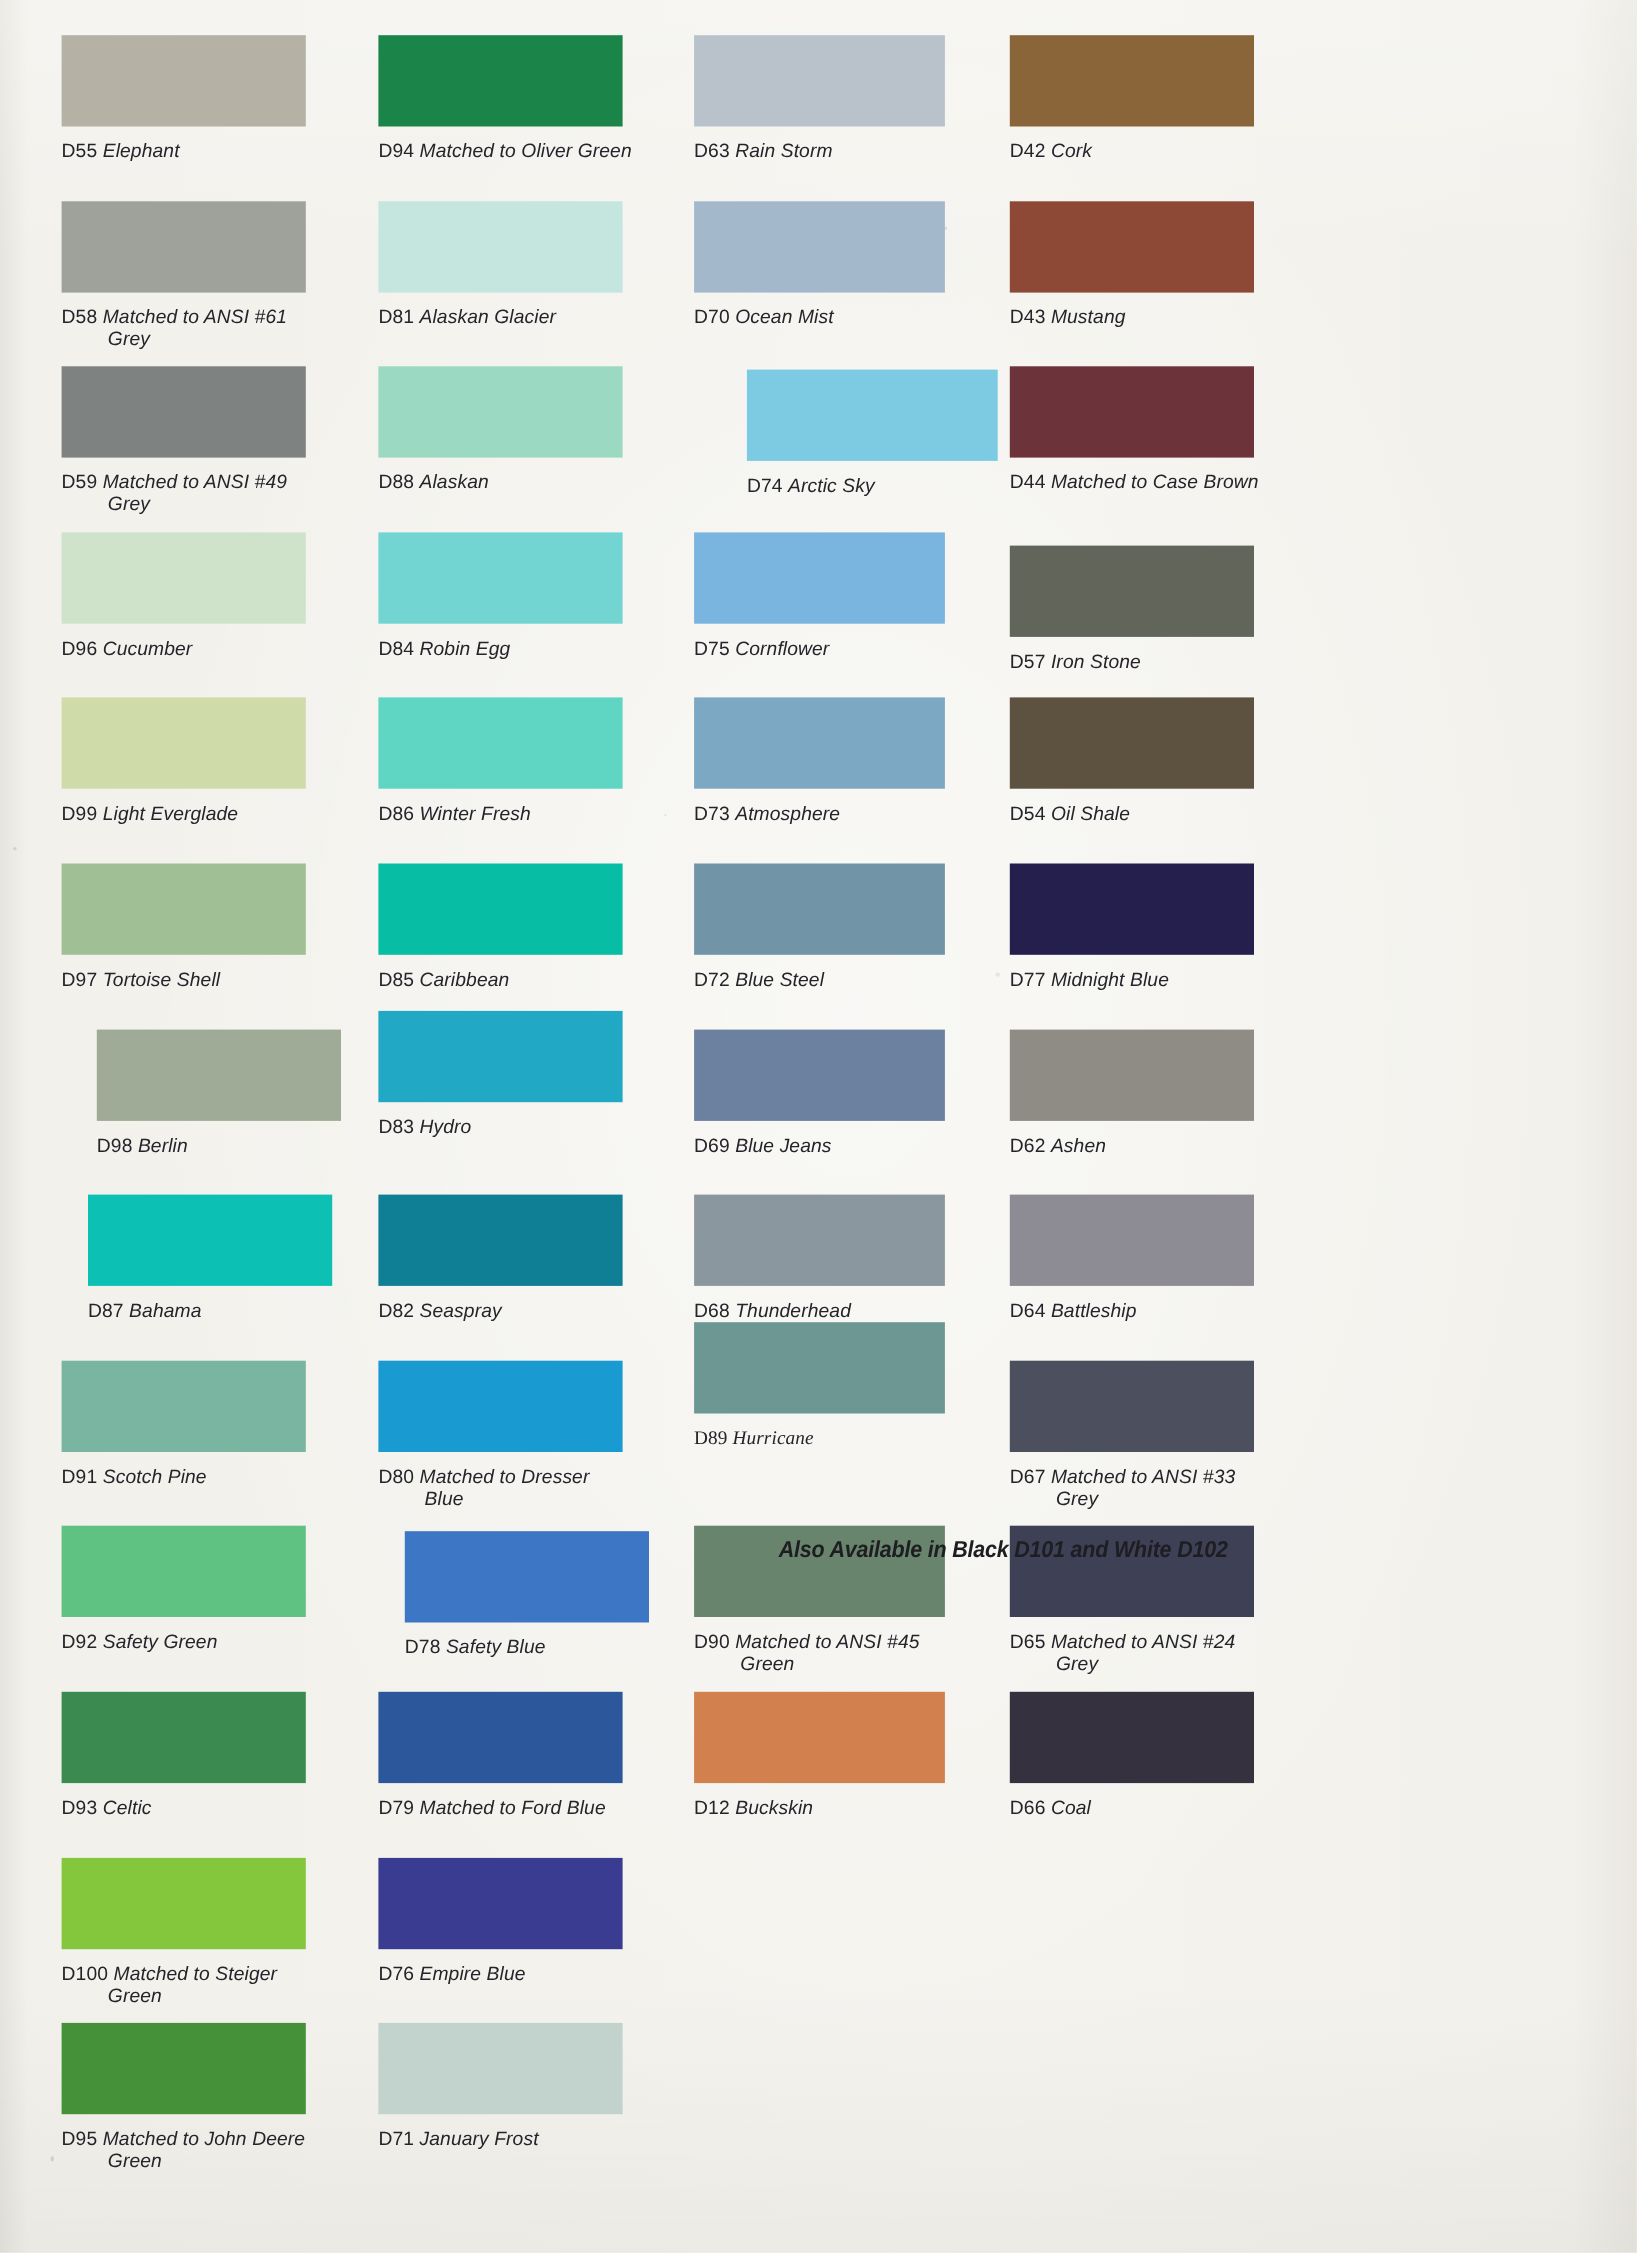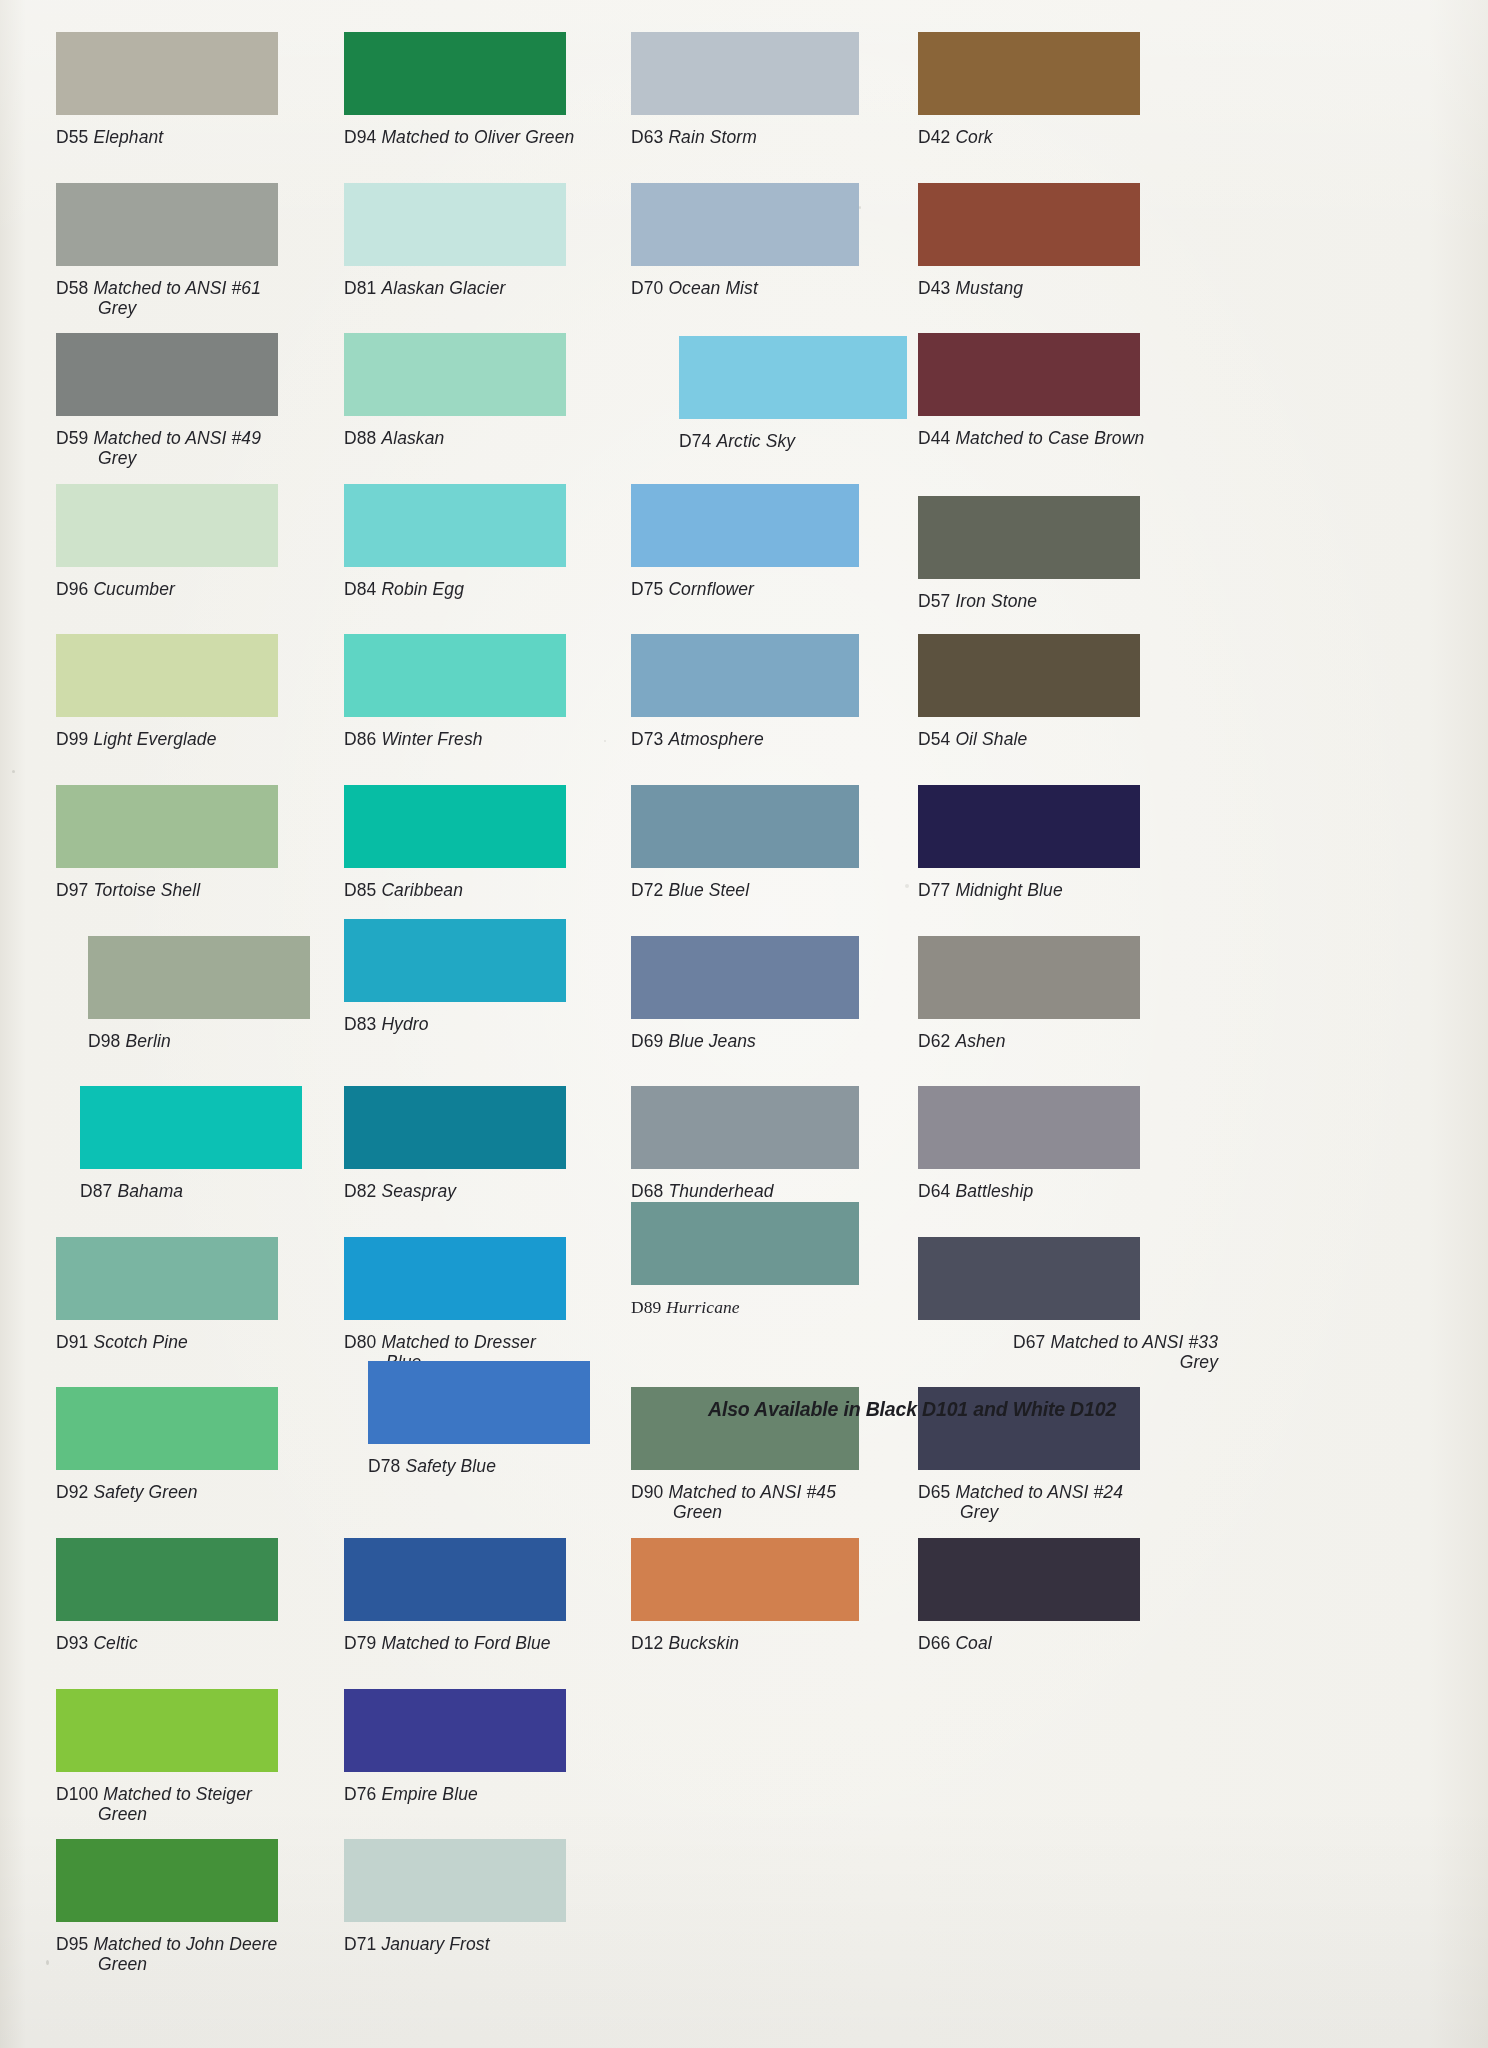--- a/index.html
+++ b/index.html
@@ -205,21 +205,21 @@
         <div class="label"><span class="code">D83 </span><span class="nm">Hydro</span></div>
       </div>
       <div class="cell" style="top: 1086.2px;">
         <div class="swatch" style="background: rgb(15, 127, 150);"></div>
         <div class="label"><span class="code">D82 </span><span class="nm">Seaspray</span></div>
       </div>
       <div class="cell" style="top: 1236.8px;">
         <div class="swatch" style="background: rgb(25, 154, 208);"></div>
         <div class="label"><span class="code">D80 </span><span class="nm">Matched to Dresser</span><span class="line2">Blue</span></div>
       </div>
-      <div class="cell" style="top: 1361px; padding-left: 24px;">
+      <div class="cell" style="top: 1392px; padding-left: 24px;">
         <div class="swatch" style="background: rgb(60, 118, 196);"></div>
         <div class="label"><span class="code">D78 </span><span class="nm">Safety Blue</span></div>
       </div>
       <div class="cell" style="top: 1538px;">
         <div class="swatch" style="background: rgb(44, 88, 155);"></div>
         <div class="label"><span class="code">D79 </span><span class="nm">Matched to Ford Blue</span></div>
       </div>
       <div class="cell" style="top: 1688.6px;">
         <div class="swatch" style="background: rgb(58, 60, 146);"></div>
         <div class="label"><span class="code">D76 </span><span class="nm">Empire Blue</span></div>
@@ -301,21 +301,21 @@
         <div class="label"><span class="code">D77 </span><span class="nm">Midnight Blue</span></div>
       </div>
       <div class="cell" style="top: 935.6px;">
         <div class="swatch" style="background: rgb(143, 140, 133);"></div>
         <div class="label"><span class="code">D62 </span><span class="nm">Ashen</span></div>
       </div>
       <div class="cell" style="top: 1086.2px;">
         <div class="swatch" style="background: rgb(141, 139, 148);"></div>
         <div class="label"><span class="code">D64 </span><span class="nm">Battleship</span></div>
       </div>
-      <div class="cell" style="top: 1236.8px; text-align: right;">
+      <div class="cell" style="top: 1236.8px;">
         <div class="swatch" style="background: rgb(76, 79, 94);"></div>
         <div class="label"><span class="code">D67 </span><span class="nm">Matched to ANSI #33</span><span class="line2">Grey</span></div>
       </div>
       <div class="cell" style="top: 1387.4px;">
         <div class="swatch" style="background: rgb(62, 64, 85);"></div>
         <div class="label"><span class="code">D65 </span><span class="nm">Matched to ANSI #24</span><span class="line2">Grey</span></div>
       </div>
       <div class="cell" style="top: 1538px;">
         <div class="swatch" style="background: rgb(54, 49, 63);"></div>
         <div class="label"><span class="code">D66 </span><span class="nm">Coal</span></div>

